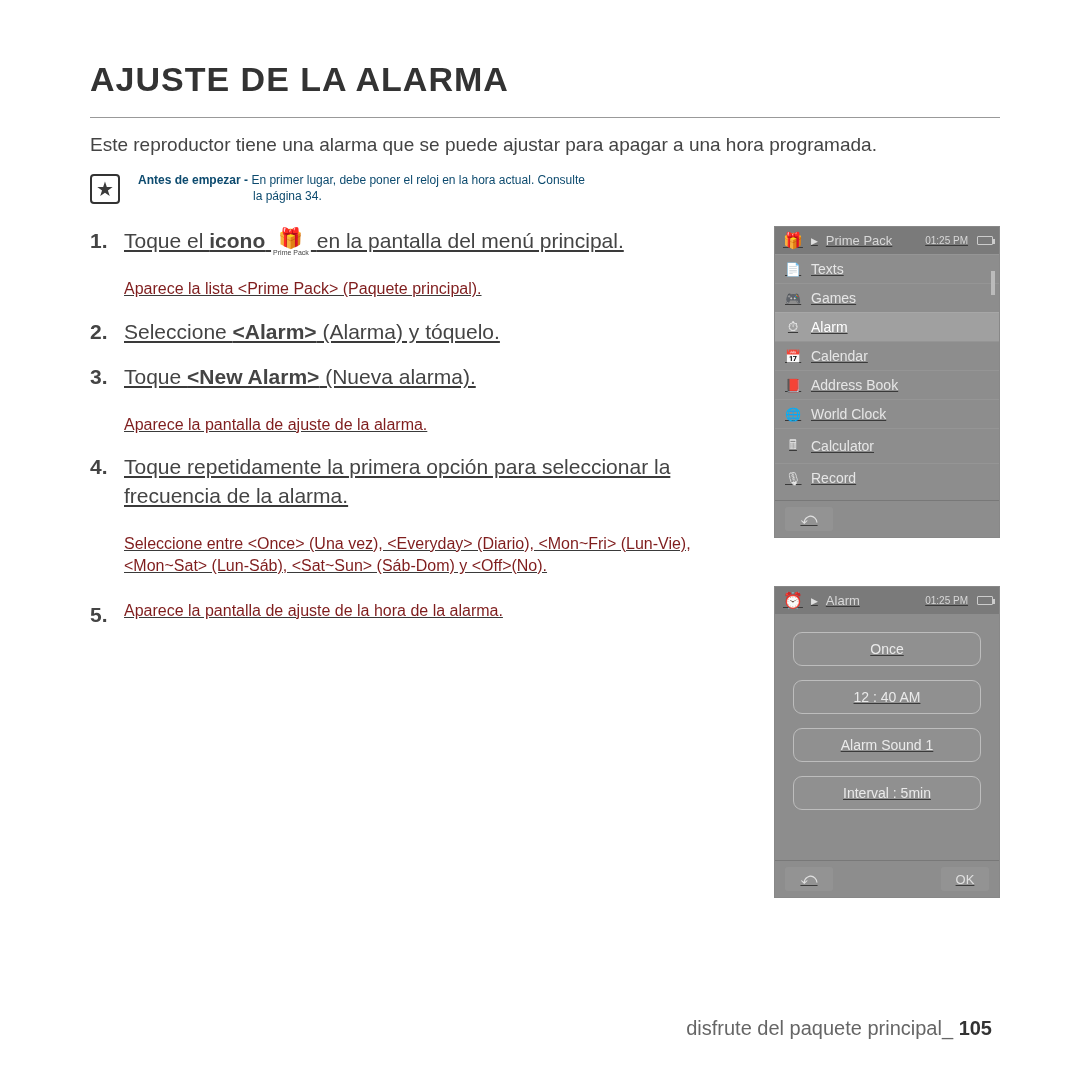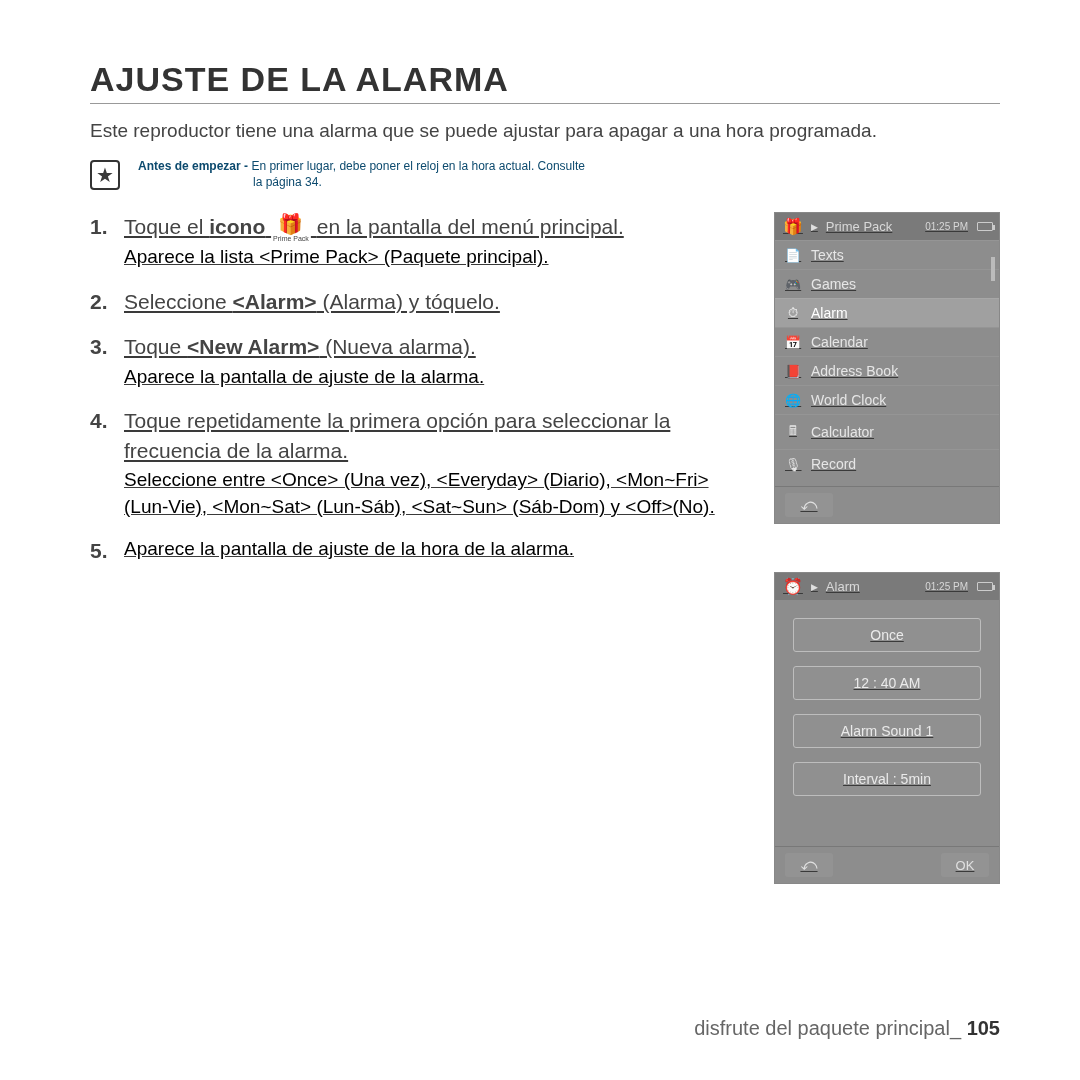--- a/index.html
+++ b/index.html
@@ -11,21 +11,21 @@
     padding: 60px 80px 40px 90px;
     color: #3a3a3a;
     position: relative;
   }
   h1 {
     font-size: 34px;
     letter-spacing: 1px;
     font-weight: bold;
     color: #333;
     border-bottom: 1px solid #999;
-    padding-bottom: 4px;
+    padding-bottom: 18px;
     margin-bottom: 14px;
   }
   .intro {
     font-size: 19px;
     line-height: 1.35;
     color: #444;
     margin-bottom: 14px;
   }
   .note-row {
     display: flex;
@@ -72,23 +72,23 @@
     color: #444;
     margin-bottom: 16px;
   }
   ol.steps-list > li::before {
     content: counter(step) ".";
     position: absolute;
     left: 0;
     font-weight: bold;
   }
   .sub {
-    font-size: 19px;
-    color: #000000;
-    margin-top: 2px;
+    font-size: 16px;
+    color: #7f1d1d;
+    margin-top: 22px;
   }
   .bold { font-weight: bold; }
   .inline-icon {
     display: inline-block;
     vertical-align: middle;
     text-align: center;
     margin: 0 2px;
   }
   .inline-icon .gift {
     font-size: 20px; line-height: 1; display:block;
@@ -169,32 +169,32 @@
   }
 
   .alarm-body {
     flex:1;
     display:flex; flex-direction:column;
     gap: 14px;
     padding: 18px 18px 22px 18px;
   }
   .opt {
     border: 1px solid #bdbdbd;
-    border-radius: 3px;
+    border-radius: 9px;
     padding: 8px 0;
     text-align: center;
     font-size: 14px;
     color: #eaeaea;
     background: rgba(255,255,255,0.03);
   }
 
   .footer {
     position: absolute;
     bottom: 40px;
-    right: 80px;
+    right: 88px;
     font-size: 20px;
     color: #666;
   }
   .footer .pg { font-weight: bold; color:#333; }
 </style>
 </head>
 <body>
 
 <h1>AJUSTE DE LA ALARMA</h1>
 

